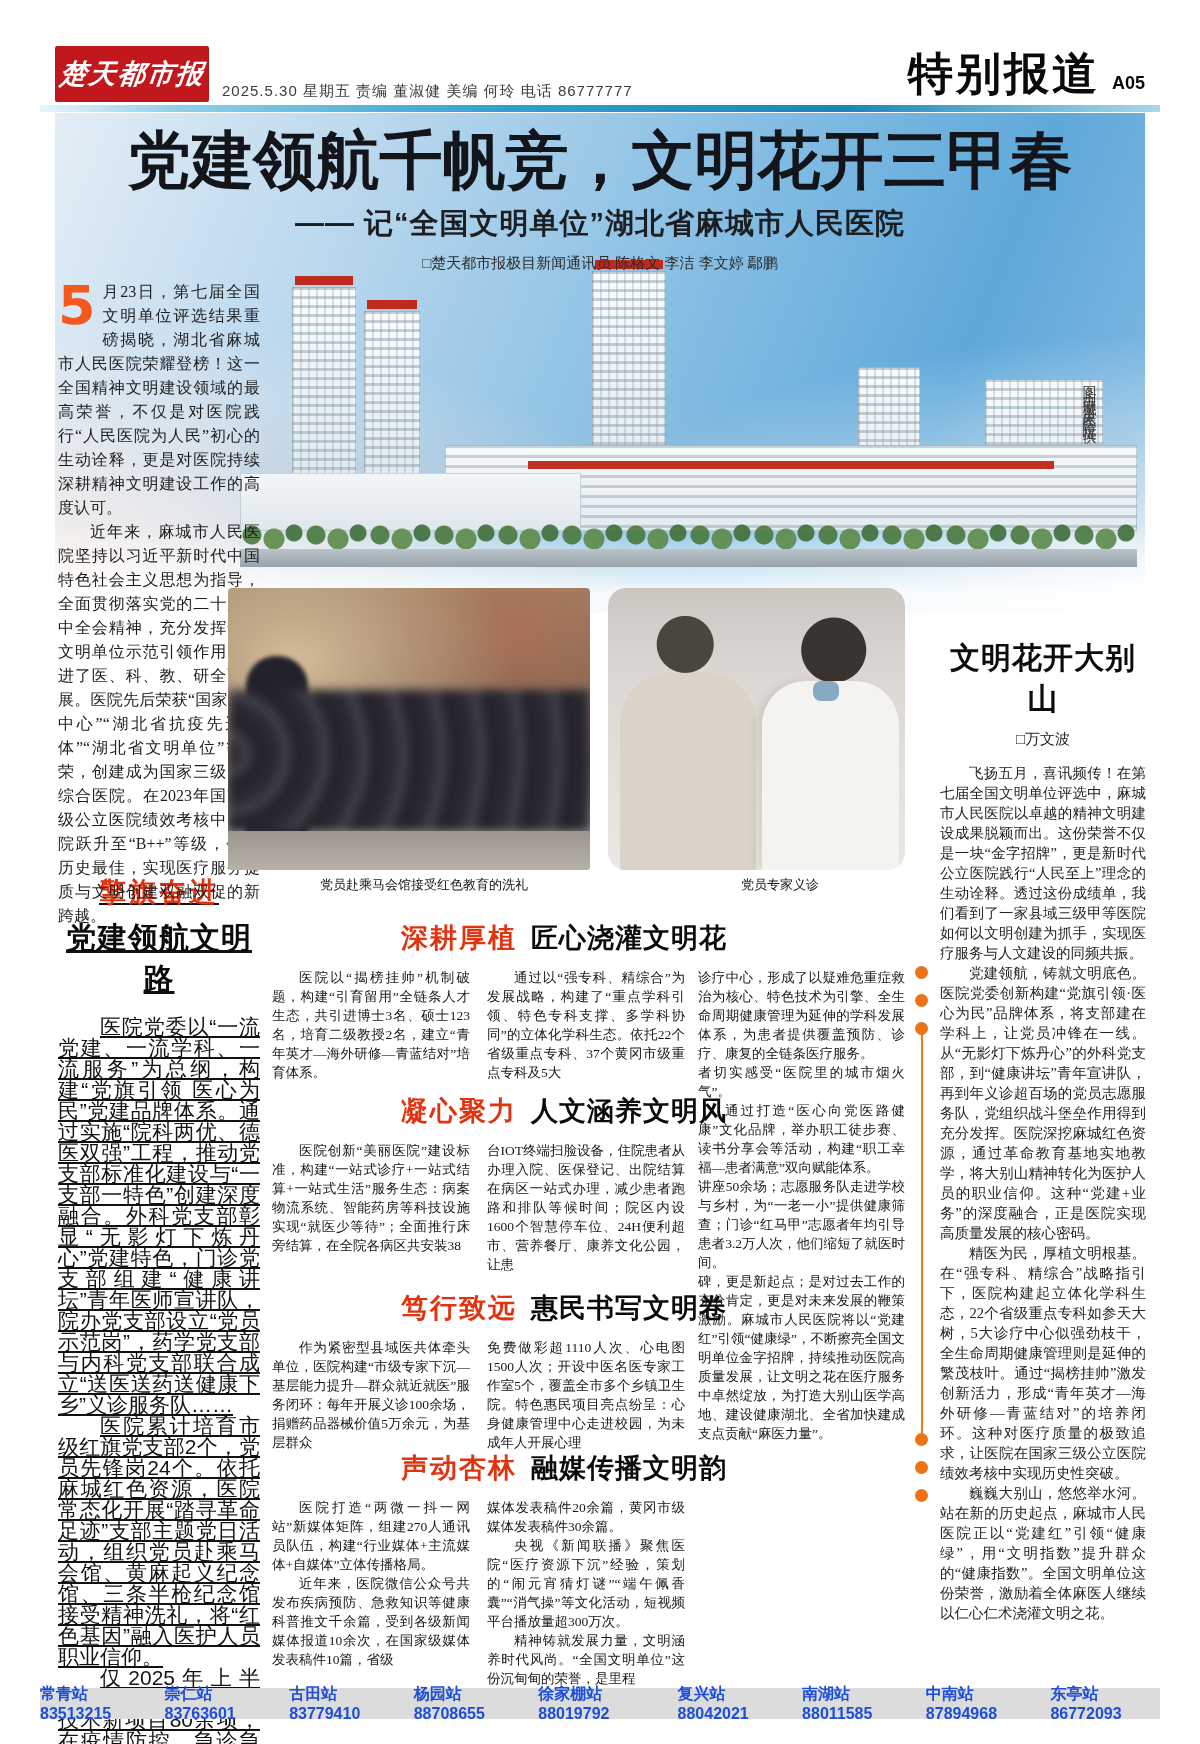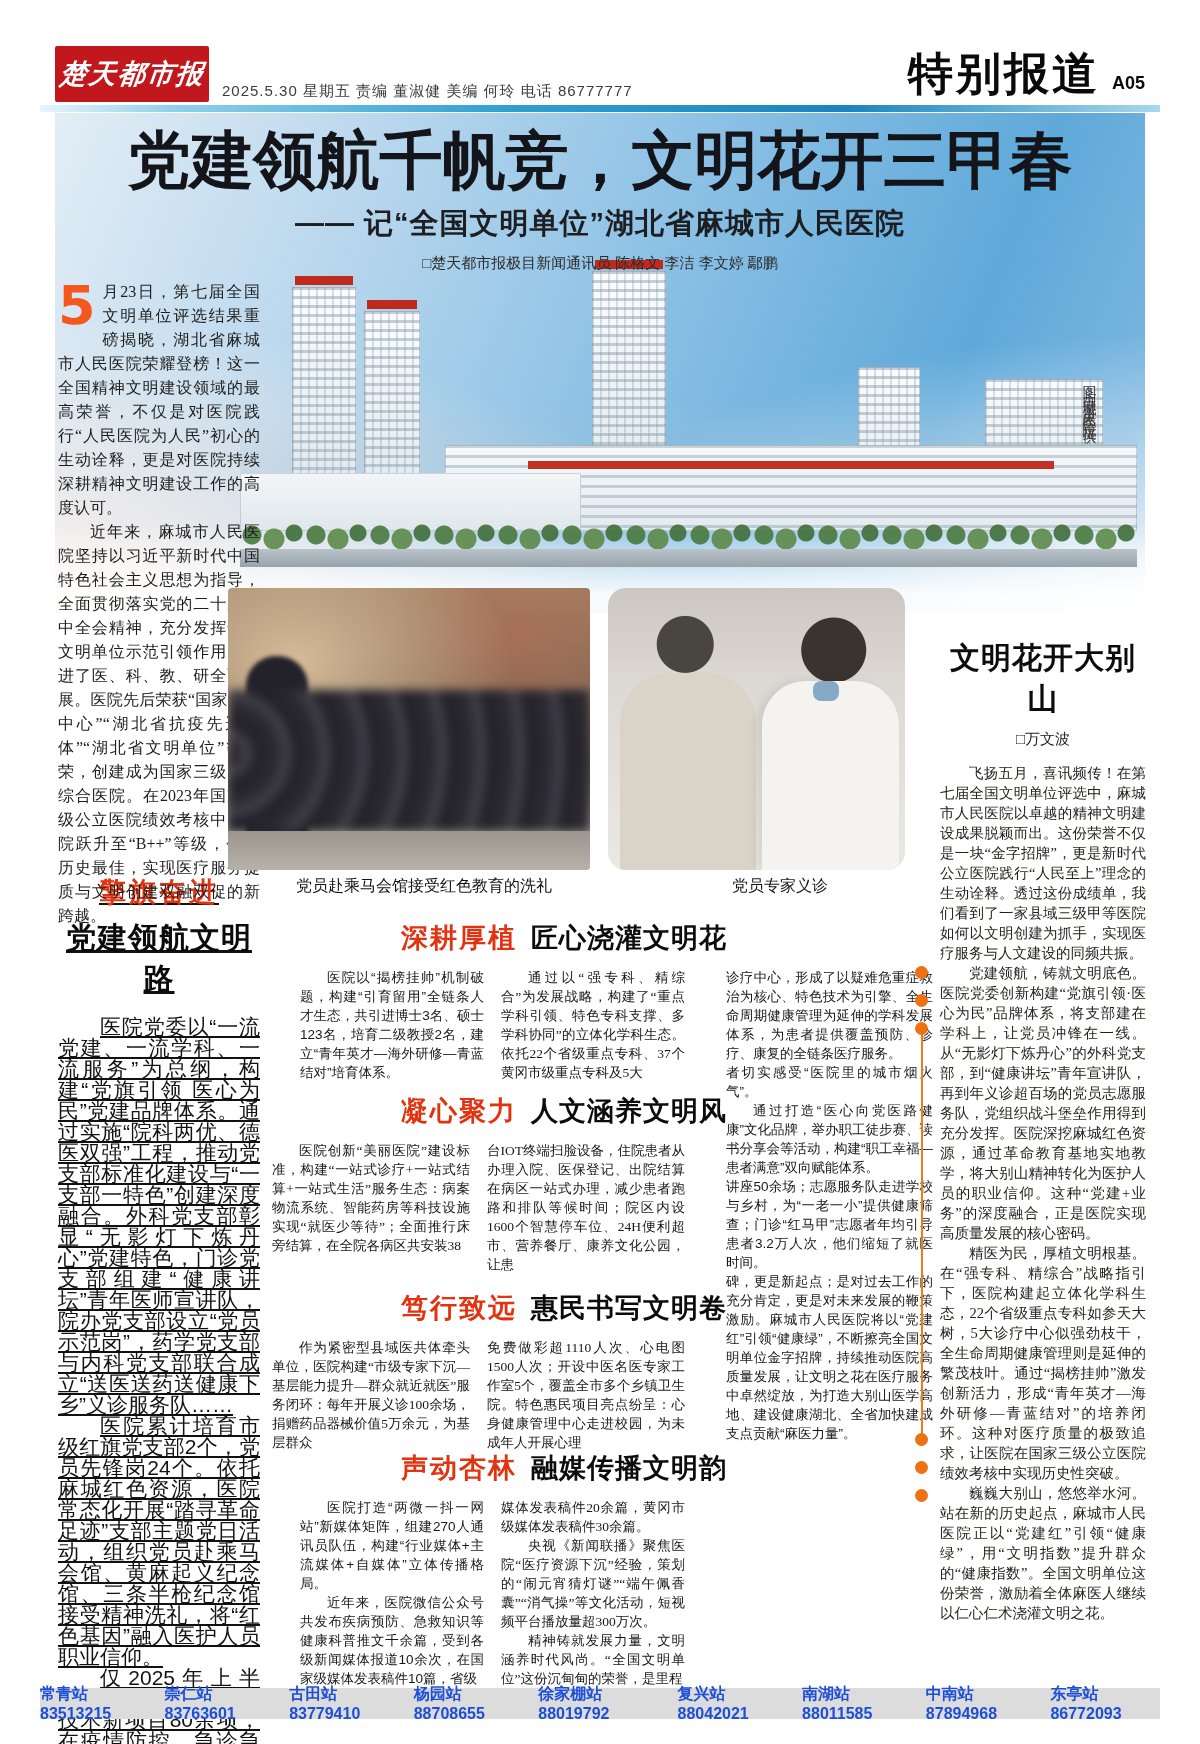--- a/index.html
+++ b/index.html
@@ -85,21 +85,21 @@
      background:
        radial-gradient(circle at 76% 22%, #39342f 32px, transparent 33px),
        radial-gradient(circle at 26% 20%, #494640 28px, transparent 29px),
        linear-gradient(180deg,#ccc6c1 0%,#dcd8d4 32%,#eae8e5 100%);
      overflow:hidden;}
   .photoR .coat{position:absolute;left:52%;right:2%;top:33%;bottom:0;background:#f4f3f0;
      border-radius:44px 44px 0 0;box-shadow:-6px 0 10px rgba(0,0,0,.08);}
   .photoR .patient{position:absolute;left:4%;width:46%;top:30%;bottom:0;background:#dad3c8;
      border-radius:50px 50px 0 0;}
   .photoR .mask{position:absolute;left:69%;top:33%;width:26px;height:20px;border-radius:8px;background:#87a9c4;}
-  .cap{position:absolute;top:876px;font-size:16px;color:#141414;text-align:center;z-index:9;}
+  .cap{position:absolute;top:876px;font-size:13px;color:#141414;text-align:center;z-index:9;}
   .capL{left:238px;width:372px;}
   .capR{left:640px;width:280px;}
   
   .aside{position:absolute;left:940px;top:638px;width:206px;z-index:9;}
   .aside h2{margin:0;font-size:30px;font-weight:900;text-align:center;letter-spacing:1px;color:#0c0c0c;}
   .aside .author{text-align:center;font-size:15px;margin:10px 0 14px;color:#222;}
   .aside p{margin:0;font-family:"Liberation Serif",serif;font-size:14.5px;line-height:20px;
            text-align:justify;text-indent:2em;color:#24241f;}
   .vrule{position:absolute;left:921px;top:1032px;width:2px;height:404px;background:#ee7d17;z-index:4;}
   .dot{position:absolute;left:915px;width:13px;height:13px;border-radius:50%;background:#ee7214;z-index:4;}
@@ -112,21 +112,21 @@
   .secM{position:absolute;left:272px;width:413px;}
   .m1{top:920px;} .m2{top:1093px;} .m3{top:1290px;} .m4{top:1450px;}
   .mhead{text-align:right;white-space:nowrap;margin:0 0 12px;transform:translateX(42px);}
   .mk{color:#e23310;font-size:27px;font-weight:900;letter-spacing:2px;margin-right:14px;}
   .mt{font-size:27px;font-weight:700;color:#0c0c0c;letter-spacing:1px;}
   .cols{display:flex;gap:17px;}
   .col{width:198px;font-size:13.5px;line-height:19px;text-align:justify;color:#17171a;}
   .col p{margin:0;text-indent:2em;}
   .col p.cont{text-indent:0;}
   .serif{font-family:"Liberation Serif",serif;}
-  .sans{font-family:Liberation Sans, sans-serif;margin-left:28px;}
+  .sans{font-family:Liberation Serif, serif;}
   
   .colC{position:absolute;left:698px;top:968px;width:207px;font-size:13.5px;line-height:19px;
         text-align:justify;color:#17171a;}
   .colC p{margin:0;}
   .colC .ind{text-indent:2em;}
   .gap1{margin-top:50px;} .gap2{margin-top:100px;} .gap3{margin-top:46px;}
   
   .footer{position:absolute;left:40px;right:40px;top:1688px;height:31px;background:#dcdcdc;
         display:flex;align-items:center;justify-content:center;gap:15px;
         font-size:16px;font-weight:600;color:#1d4ed8;}

